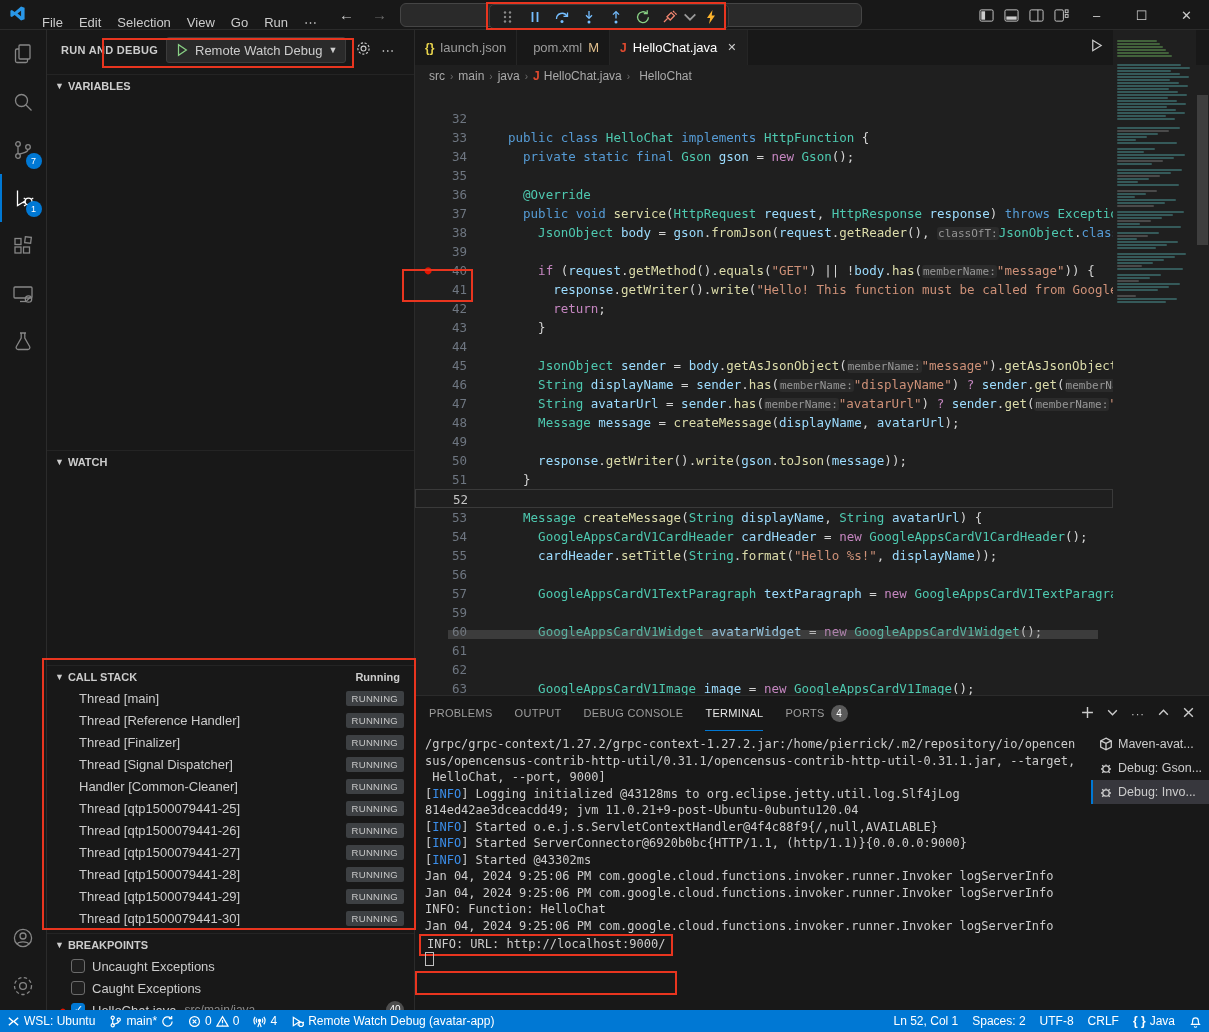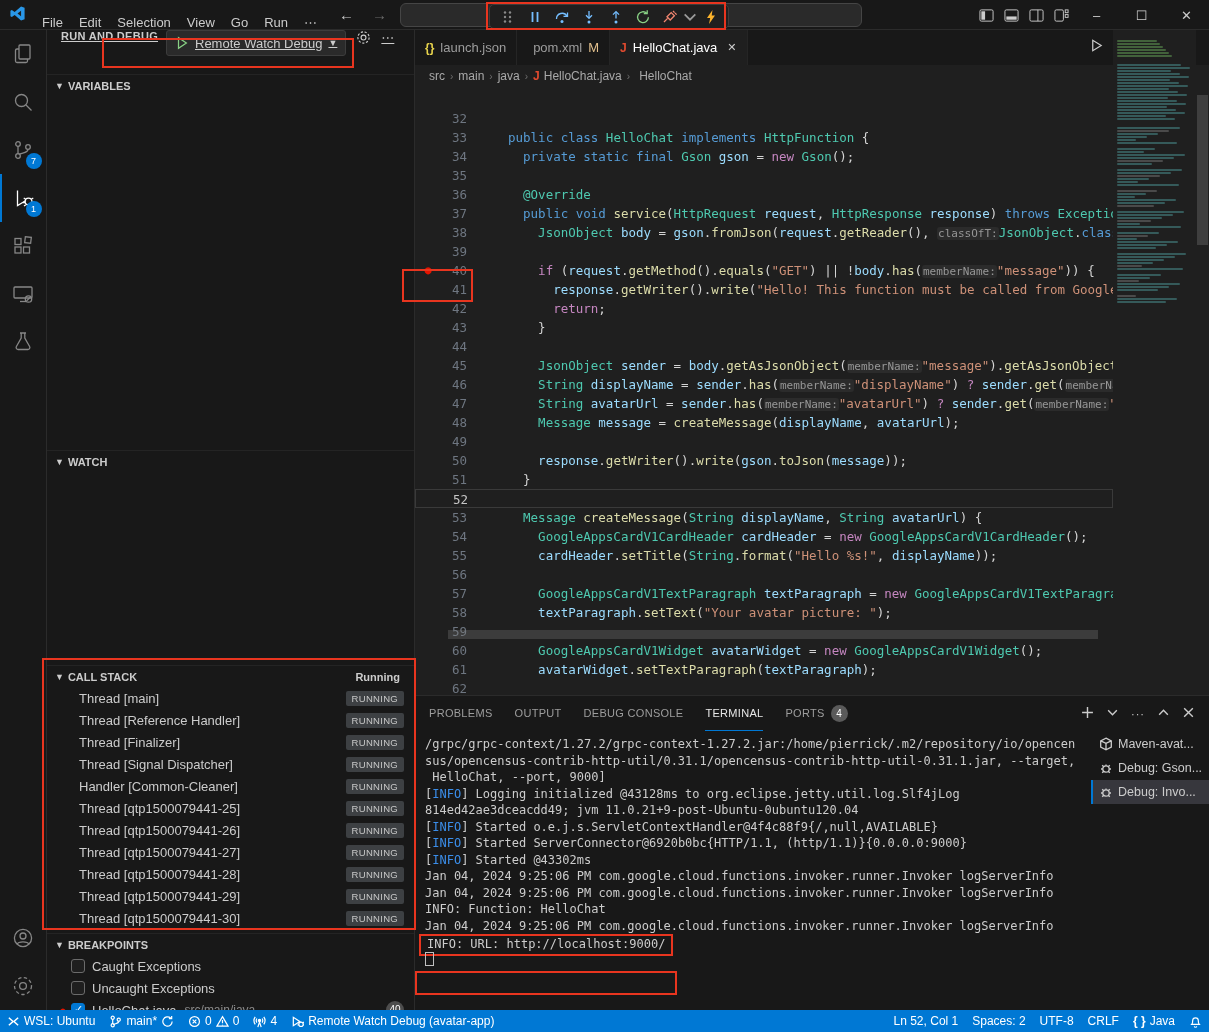--- a/index.html
+++ b/index.html
@@ -31,21 +31,21 @@
   .act-item { position:relative; width:47px; height:48px; display:flex; align-items:center; justify-content:center; color:#868686; }
   .act-item.active { color:#ffffff; border-left:2px solid #0078d4; }
   .act-item svg { width:24px; height:24px; }
   .act-badge { position:absolute; right:5px; bottom:5px; min-width:16px; height:16px; border-radius:9px;
     background:#0078d4; color:#fff; font-size:9px; line-height:16px; text-align:center; padding:0 3px; }
   .act-spacer { flex:1; }
 
   
   #sidebar { position:absolute; left:47px; top:30px; width:368px; height:980px; background:#181818;
     border-right:1px solid #2b2b2b; font-size:13px; }
-  #sidebar-head { height:40px; display:flex; padding:0 8px;text-decoration:underline; }
+  #sidebar-head { height:40px; display:flex; align-items:center; padding:0 8px; }
   #sidebar-title { font-size:11px; font-weight:bold; letter-spacing:.3px; margin:0 8px 0 6px; }
   #launch-config { display:flex; align-items:center; gap:6px; background:#2a2a2a; border:1px solid #3c3c3c;
     border-radius:3px; height:26px; padding:0 8px; color:#cccccc; }
   #launch-config svg { width:14px; height:14px; }
   .side-icon { margin-left:10px; color:#cccccc; }
   .section-header { height:22px; display:flex; align-items:center; font-size:11px; font-weight:bold;
     color:#cccccc; border-top:1px solid #242424; padding:0 4px; }
   .section-header .chev { font-size:9px; margin:0 4px; color:#cccccc; }
   .section-status { margin-left:auto; margin-right:10px; font-weight:bold; font-size:11px; }
   #sec-variables { position:absolute; top:44px; left:0; right:0; }
@@ -447,26 +447,26 @@
     </div>
     <div id="sec-breakpoints">
       <div class="section-header">
         <span class="chev">▼</span>
         <span>BREAKPOINTS</span>
       </div>
       <div id="bp-list">
           <div class="bp-row">
             <span class="bp-dot-col"></span>
             <span class="checkbox"></span>
-            <span>Caught Exceptions</span>
+            <span>Uncaught Exceptions</span>
           </div>
           <div class="bp-row">
             <span class="bp-dot-col"></span>
             <span class="checkbox"></span>
-            <span>Uncaught Exceptions</span>
+            <span>Caught Exceptions</span>
           </div>
           <div class="bp-row">
             <span class="bp-dot-col bp-red-dot">●</span>
             <span class="checkbox checked"></span>
             <span>HelloChat.java</span>
             <span class="bp-detail">src/main/java</span>
             <span class="bp-line-badge">40</span>
           </div>
         </div>
     </div>
@@ -573,24 +573,23 @@
         <div class="cl"><span class="gut"><span class="bpmark"></span><span class="ln">48</span></span><span class="code-text"><span class="c-txt">    </span><span class="c-type">Message</span><span class="c-txt"> </span><span class="c-var">message</span><span class="c-txt"> = </span><span class="c-fn">createMessage</span><span class="c-txt">(</span><span class="c-var">displayName</span><span class="c-txt">, </span><span class="c-var">avatarUrl</span><span class="c-txt">);</span></span></div>
         <div class="cl"><span class="gut"><span class="bpmark"></span><span class="ln">49</span></span><span class="code-text"></span></div>
         <div class="cl"><span class="gut"><span class="bpmark"></span><span class="ln">50</span></span><span class="code-text"><span class="c-txt">    </span><span class="c-var">response</span><span class="c-txt">.</span><span class="c-fn">getWriter</span><span class="c-txt">().</span><span class="c-fn">write</span><span class="c-txt">(</span><span class="c-var">gson</span><span class="c-txt">.</span><span class="c-fn">toJson</span><span class="c-txt">(</span><span class="c-var">message</span><span class="c-txt">));</span></span></div>
         <div class="cl"><span class="gut"><span class="bpmark"></span><span class="ln">51</span></span><span class="code-text"><span class="c-txt">  }</span></span></div>
         <div class="cl current-line"><span class="gut"><span class="bpmark"></span><span class="ln">52</span></span><span class="code-text"></span></div>
         <div class="cl"><span class="gut"><span class="bpmark"></span><span class="ln">53</span></span><span class="code-text"><span class="c-txt">  </span><span class="c-type">Message</span><span class="c-txt"> </span><span class="c-fn">createMessage</span><span class="c-txt">(</span><span class="c-type">String</span><span class="c-txt"> </span><span class="c-var">displayName</span><span class="c-txt">, </span><span class="c-type">String</span><span class="c-txt"> </span><span class="c-var">avatarUrl</span><span class="c-txt">) {</span></span></div>
         <div class="cl"><span class="gut"><span class="bpmark"></span><span class="ln">54</span></span><span class="code-text"><span class="c-txt">    </span><span class="c-type">GoogleAppsCardV1CardHeader</span><span class="c-txt"> </span><span class="c-var">cardHeader</span><span class="c-txt"> = </span><span class="c-ctrl">new</span><span class="c-txt"> </span><span class="c-type">GoogleAppsCardV1CardHeader</span><span class="c-txt">();</span></span></div>
         <div class="cl"><span class="gut"><span class="bpmark"></span><span class="ln">55</span></span><span class="code-text"><span class="c-txt">    </span><span class="c-var">cardHeader</span><span class="c-txt">.</span><span class="c-fn">setTitle</span><span class="c-txt">(</span><span class="c-type">String</span><span class="c-txt">.</span><span class="c-fn">format</span><span class="c-txt">(</span><span class="c-str">"Hello %s!"</span><span class="c-txt">, </span><span class="c-var">displayName</span><span class="c-txt">));</span></span></div>
         <div class="cl"><span class="gut"><span class="bpmark"></span><span class="ln">56</span></span><span class="code-text"></span></div>
         <div class="cl"><span class="gut"><span class="bpmark"></span><span class="ln">57</span></span><span class="code-text"><span class="c-txt">    </span><span class="c-type">GoogleAppsCardV1TextParagraph</span><span class="c-txt"> </span><span class="c-var">textParagraph</span><span class="c-txt"> = </span><span class="c-ctrl">new</span><span class="c-txt"> </span><span class="c-type">GoogleAppsCardV1TextParagraph</span></span></div>
-        <div class="cl"><span class="gut"><span class="bpmark"></span><span class="ln">58</span></span><span class="code-text"><span class="c-txt">    </span><span class="c-var">textParagraph</span><span class="c-txt">.</span><span class="c-fn">setText</span><span class="c-txt">(</span><span class="c-str">"Your avatar picture: "</span><span class="c-txt">);</span></span></div>
         <div class="cl"><span class="gut"><span class="bpmark"></span><span class="ln">59</span></span><span class="code-text"></span></div>
         <div class="cl"><span class="gut"><span class="bpmark"></span><span class="ln">60</span></span><span class="code-text"><span class="c-txt">    </span><span class="c-type">GoogleAppsCardV1Widget</span><span class="c-txt"> </span><span class="c-var">avatarWidget</span><span class="c-txt"> = </span><span class="c-ctrl">new</span><span class="c-txt"> </span><span class="c-type">GoogleAppsCardV1Widget</span><span class="c-txt">();</span></span></div>
-        <div class="cl"><span class="gut"><span class="bpmark"></span><span class="ln">61</span></span><span class="code-text"><span class="c-txt">    </span><span class="c-var">avatarWidget</span><span class="c-txt">.</span><span class="c-fn">setTextParagraph</span><span class="c-txt">(</span><span class="c-var">textParagraph</span><span class="c-txt">);</span></span></div>
+        <div class="cl"><span class="gut"><span class="bpmark"></span><span class="ln">61</span></span></div>
         <div class="cl"><span class="gut"><span class="bpmark"></span><span class="ln">62</span></span><span class="code-text"></span></div>
         <div class="cl"><span class="gut"><span class="bpmark"></span><span class="ln">63</span></span><span class="code-text"><span class="c-txt">    </span><span class="c-type">GoogleAppsCardV1Image</span><span class="c-txt"> </span><span class="c-var">image</span><span class="c-txt"> = </span><span class="c-ctrl">new</span><span class="c-txt"> </span><span class="c-type">GoogleAppsCardV1Image</span><span class="c-txt">();</span></span></div>
       </div>
     <div id="minimap">
         <div class="mm-bar" style="width: 40px; background: rgb(79, 122, 69); opacity: 0.75;"></div>
         <div class="mm-bar" style="width: 43px; background: rgb(79, 122, 69); opacity: 0.75;"></div>
         <div class="mm-bar" style="width: 46px; background: rgb(79, 122, 69); opacity: 0.75;"></div>
         <div class="mm-bar" style="width: 49px; background: rgb(79, 122, 69); opacity: 0.75;"></div>
         <div class="mm-bar" style="width: 52px; background: rgb(79, 122, 69); opacity: 0.75;"></div>
         <div class="mm-bar" style="width: 55px; background: rgb(79, 122, 69); opacity: 0.75;"></div>

